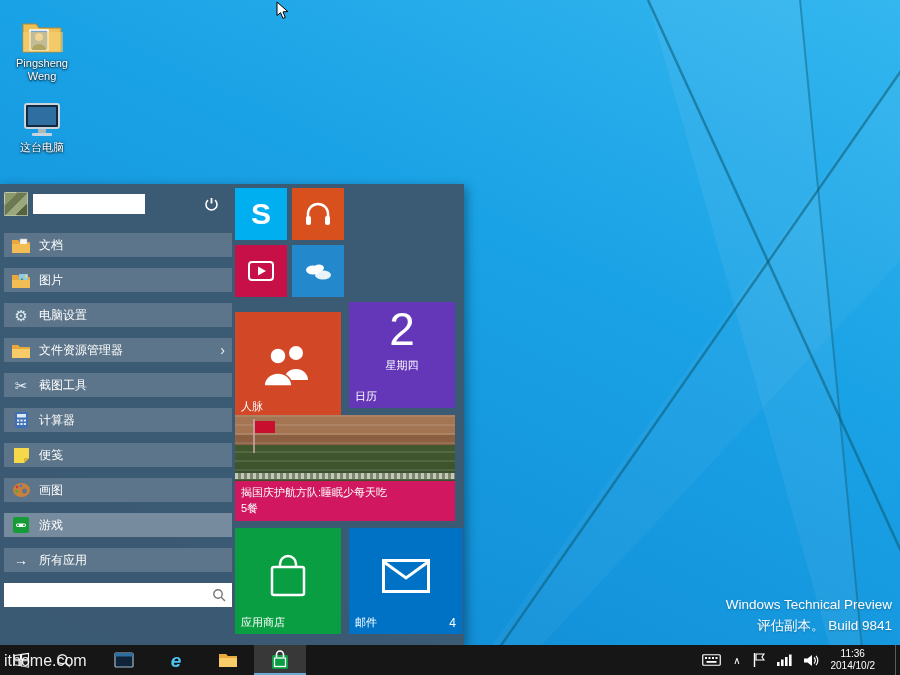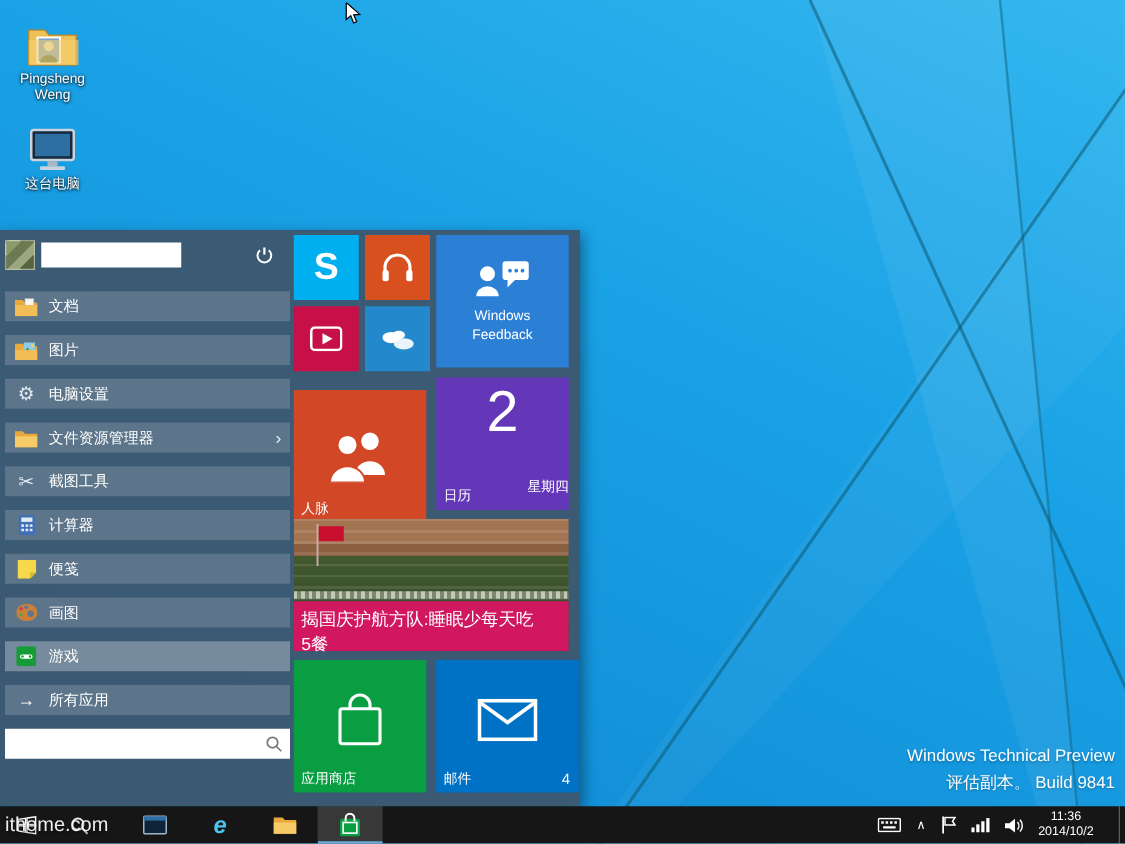--- a/index.html
+++ b/index.html
@@ -68,29 +68,29 @@
   .t-store{left:0;top:340px;width:106px;height:106px;}
   .t-mail{left:114px;top:340px;width:114px;height:106px;}
 
   .tile-center{position:absolute;inset:0;display:flex;align-items:center;justify-content:center;}
   .tile-label{position:absolute;left:6px;bottom:4px;font-size:11px;}
   .tile-badge{position:absolute;right:7px;bottom:4px;font-size:12px;}
   .skype-s{font-size:30px;font-weight:bold;}
   .fb-wrap{position:absolute;inset:0;display:flex;flex-direction:column;align-items:center;justify-content:center;}
   .fb-text{font-size:11px;text-align:center;line-height:1.3;margin-top:5px;}
   .cal-day{position:absolute;top:2px;left:0;right:0;text-align:center;font-size:46px;font-weight:300;line-height:1.1;}
-  .cal-week{position:absolute;top:56px;left:0;right:0;text-align:right;font-size:11px;margin-top:24px;}
+  .cal-week{position:absolute;top:56px;left:0;right:0;text-align:center;font-size:11px;}
   .news-photo{position:absolute;inset:0;
     background:
       repeating-linear-gradient(180deg, rgba(255,255,255,.10) 0 2px, rgba(0,0,0,0) 2px 9px),
       linear-gradient(180deg,#a47553 0 20px,#8a5f42 20px 30px,#42592f 30px,#2e4526 100%);}
   .news-frontrow{position:absolute;left:0;right:0;bottom:42px;height:6px;
     background:repeating-linear-gradient(90deg,#e6e6da 0 3px,#8d9480 3px 6px);opacity:.8;}
   .news-cap{position:absolute;left:0;right:0;bottom:0;height:40px;padding:4px 6px 2px;
-    font-size:14px;line-height:1.45;}
+    font-size:11px;line-height:1.45;}
 
   
   .taskbar{position:absolute;left:0;bottom:0;width:900px;height:30px;background:#161616;
     display:flex;align-items:center;z-index:20;}
   .tb-btn{height:30px;border:none;background:transparent;cursor:pointer;
     display:flex;align-items:center;justify-content:center;}
   .tb-start{width:42px;}
   .tb-search{width:42px;}
   .tb-gap{width:14px;height:100%;}
   .tb-app{width:52px;}
@@ -308,39 +308,20 @@
       <div class="tile t-onedrive" style="background: rgb(35, 137, 204);">
         <div class="tile-center">
           <svg width="30" height="20" viewBox="0 0 30 20">
             <ellipse cx="10" cy="9" rx="7" ry="4.5" fill="#fff"></ellipse>
             <ellipse cx="16" cy="7" rx="5" ry="3.5" fill="#fff"></ellipse>
             <ellipse cx="20" cy="14" rx="8" ry="4.5" fill="#fff" opacity=".9"></ellipse>
           </svg>
         </div>
       </div>
 
-      <div class="tile t-feedback" style="background: rgb(43, 127, 212);">
-        <div class="fb-wrap">
-          <svg width="44" height="34" viewBox="0 0 44 34">
-            <circle cx="10" cy="12" r="6" fill="#fff"></circle>
-            <path d="M1 30 a9 8 0 0 1 18 0 z" fill="#fff"></path>
-            <rect x="22" y="2" width="21" height="15" rx="2.5" fill="#fff"></rect>
-            <path d="M26 17 l0 6 6 -6 z" fill="#fff"></path>
-            <g fill="#2b7fd4">
-                <circle cx="28" cy="9.5" r="1.5"></circle>
-                <circle cx="33" cy="9.5" r="1.5"></circle>
-                <circle cx="38" cy="9.5" r="1.5"></circle>
-              </g>
-          </svg>
-          <div class="fb-text">
-            <div>Windows</div>
-            <div>Feedback</div>
-          </div>
-        </div>
-      </div>
 
       <div class="tile t-people" style="background: rgb(210, 71, 38);">
         <div class="tile-center">
           <svg width="52" height="42" viewBox="0 0 52 42">
             <circle cx="34" cy="9" r="7" fill="#fff"></circle>
             <path d="M22 36 a12 11 0 0 1 24 0 z" fill="#fff"></path>
             <circle cx="16" cy="12" r="8" fill="#fff" stroke="#d24726" stroke-width="1.5"></circle>
             <path d="M2 42 a14 13 0 0 1 28 0 z" fill="#fff" stroke="#d24726" stroke-width="1.5"></path>
           </svg>
         </div>

